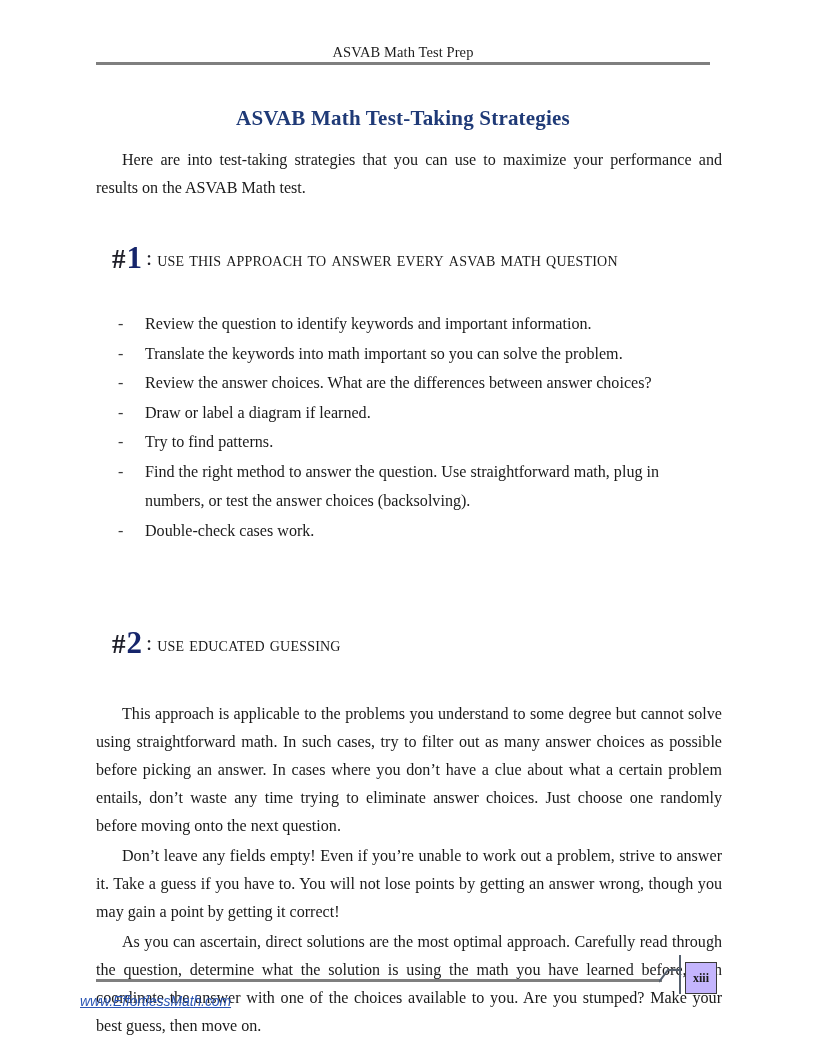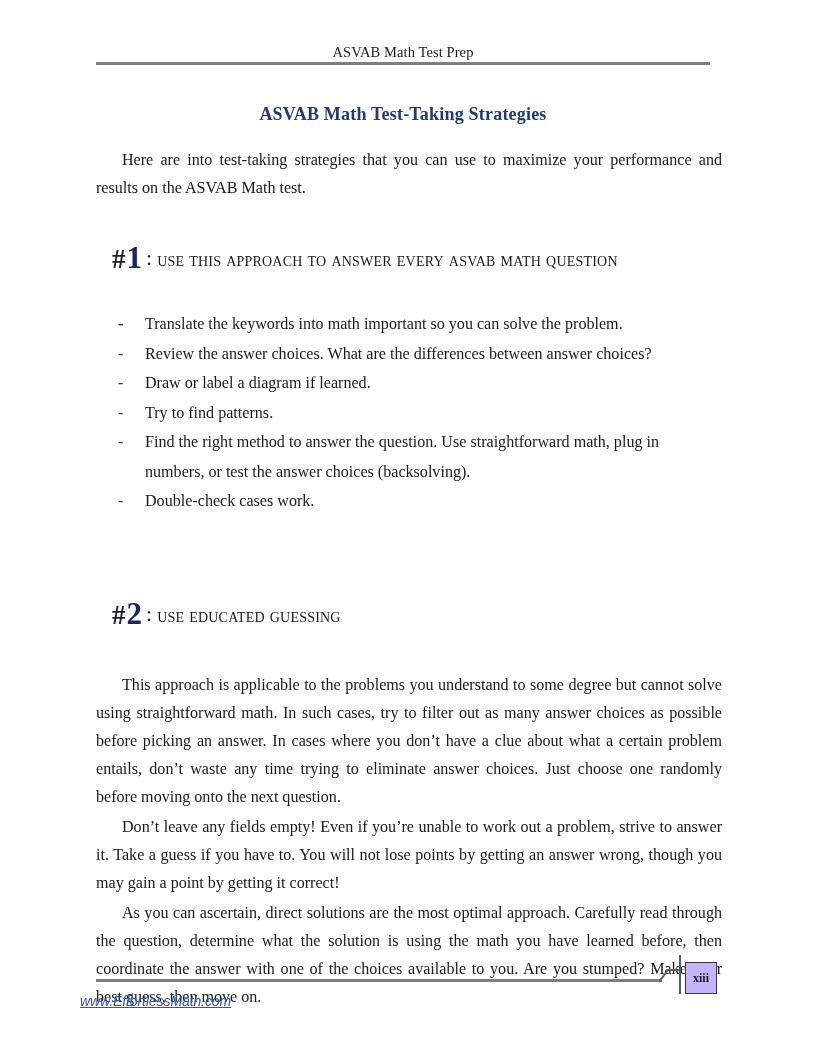--- a/index.html
+++ b/index.html
@@ -38,21 +38,21 @@
     background: #7f7f7f;
   }
 
   
   .doc-title {
     position: absolute;
     left: 96px;
     top: 92px;
     width: 614px;
     text-align: center;
-    font-size: 18px;
+    font-size: 21px;
     font-weight: bold;
     color: #1f3a77;
     letter-spacing: .2px;
   }
 
   
   .content {
     position: absolute;
     left: 96px;
     top: 146px;
@@ -194,20 +194,21 @@
 
     <div class="strategy-heading">
       <span class="hash">#</span><span class="num">1</span><span class="colon">:</span><span class="caps">Use This Approach To Answer Every ASVAB Math Question</span>
     </div>
 
     <div style="height:20px"></div>
 
     <ul class="dash-list">
       <li>
         <span class="dash">-</span>
+        <span>Review the question to identify keywords and important information.</span>
       </li>
       <li>
         <span class="dash">-</span>
         <span>Translate the keywords into math important so you can solve the problem.</span>
       </li>
       <li>
         <span class="dash">-</span>
         <span>Review the answer choices. What are the differences between answer choices?</span>
       </li>
       <li>

